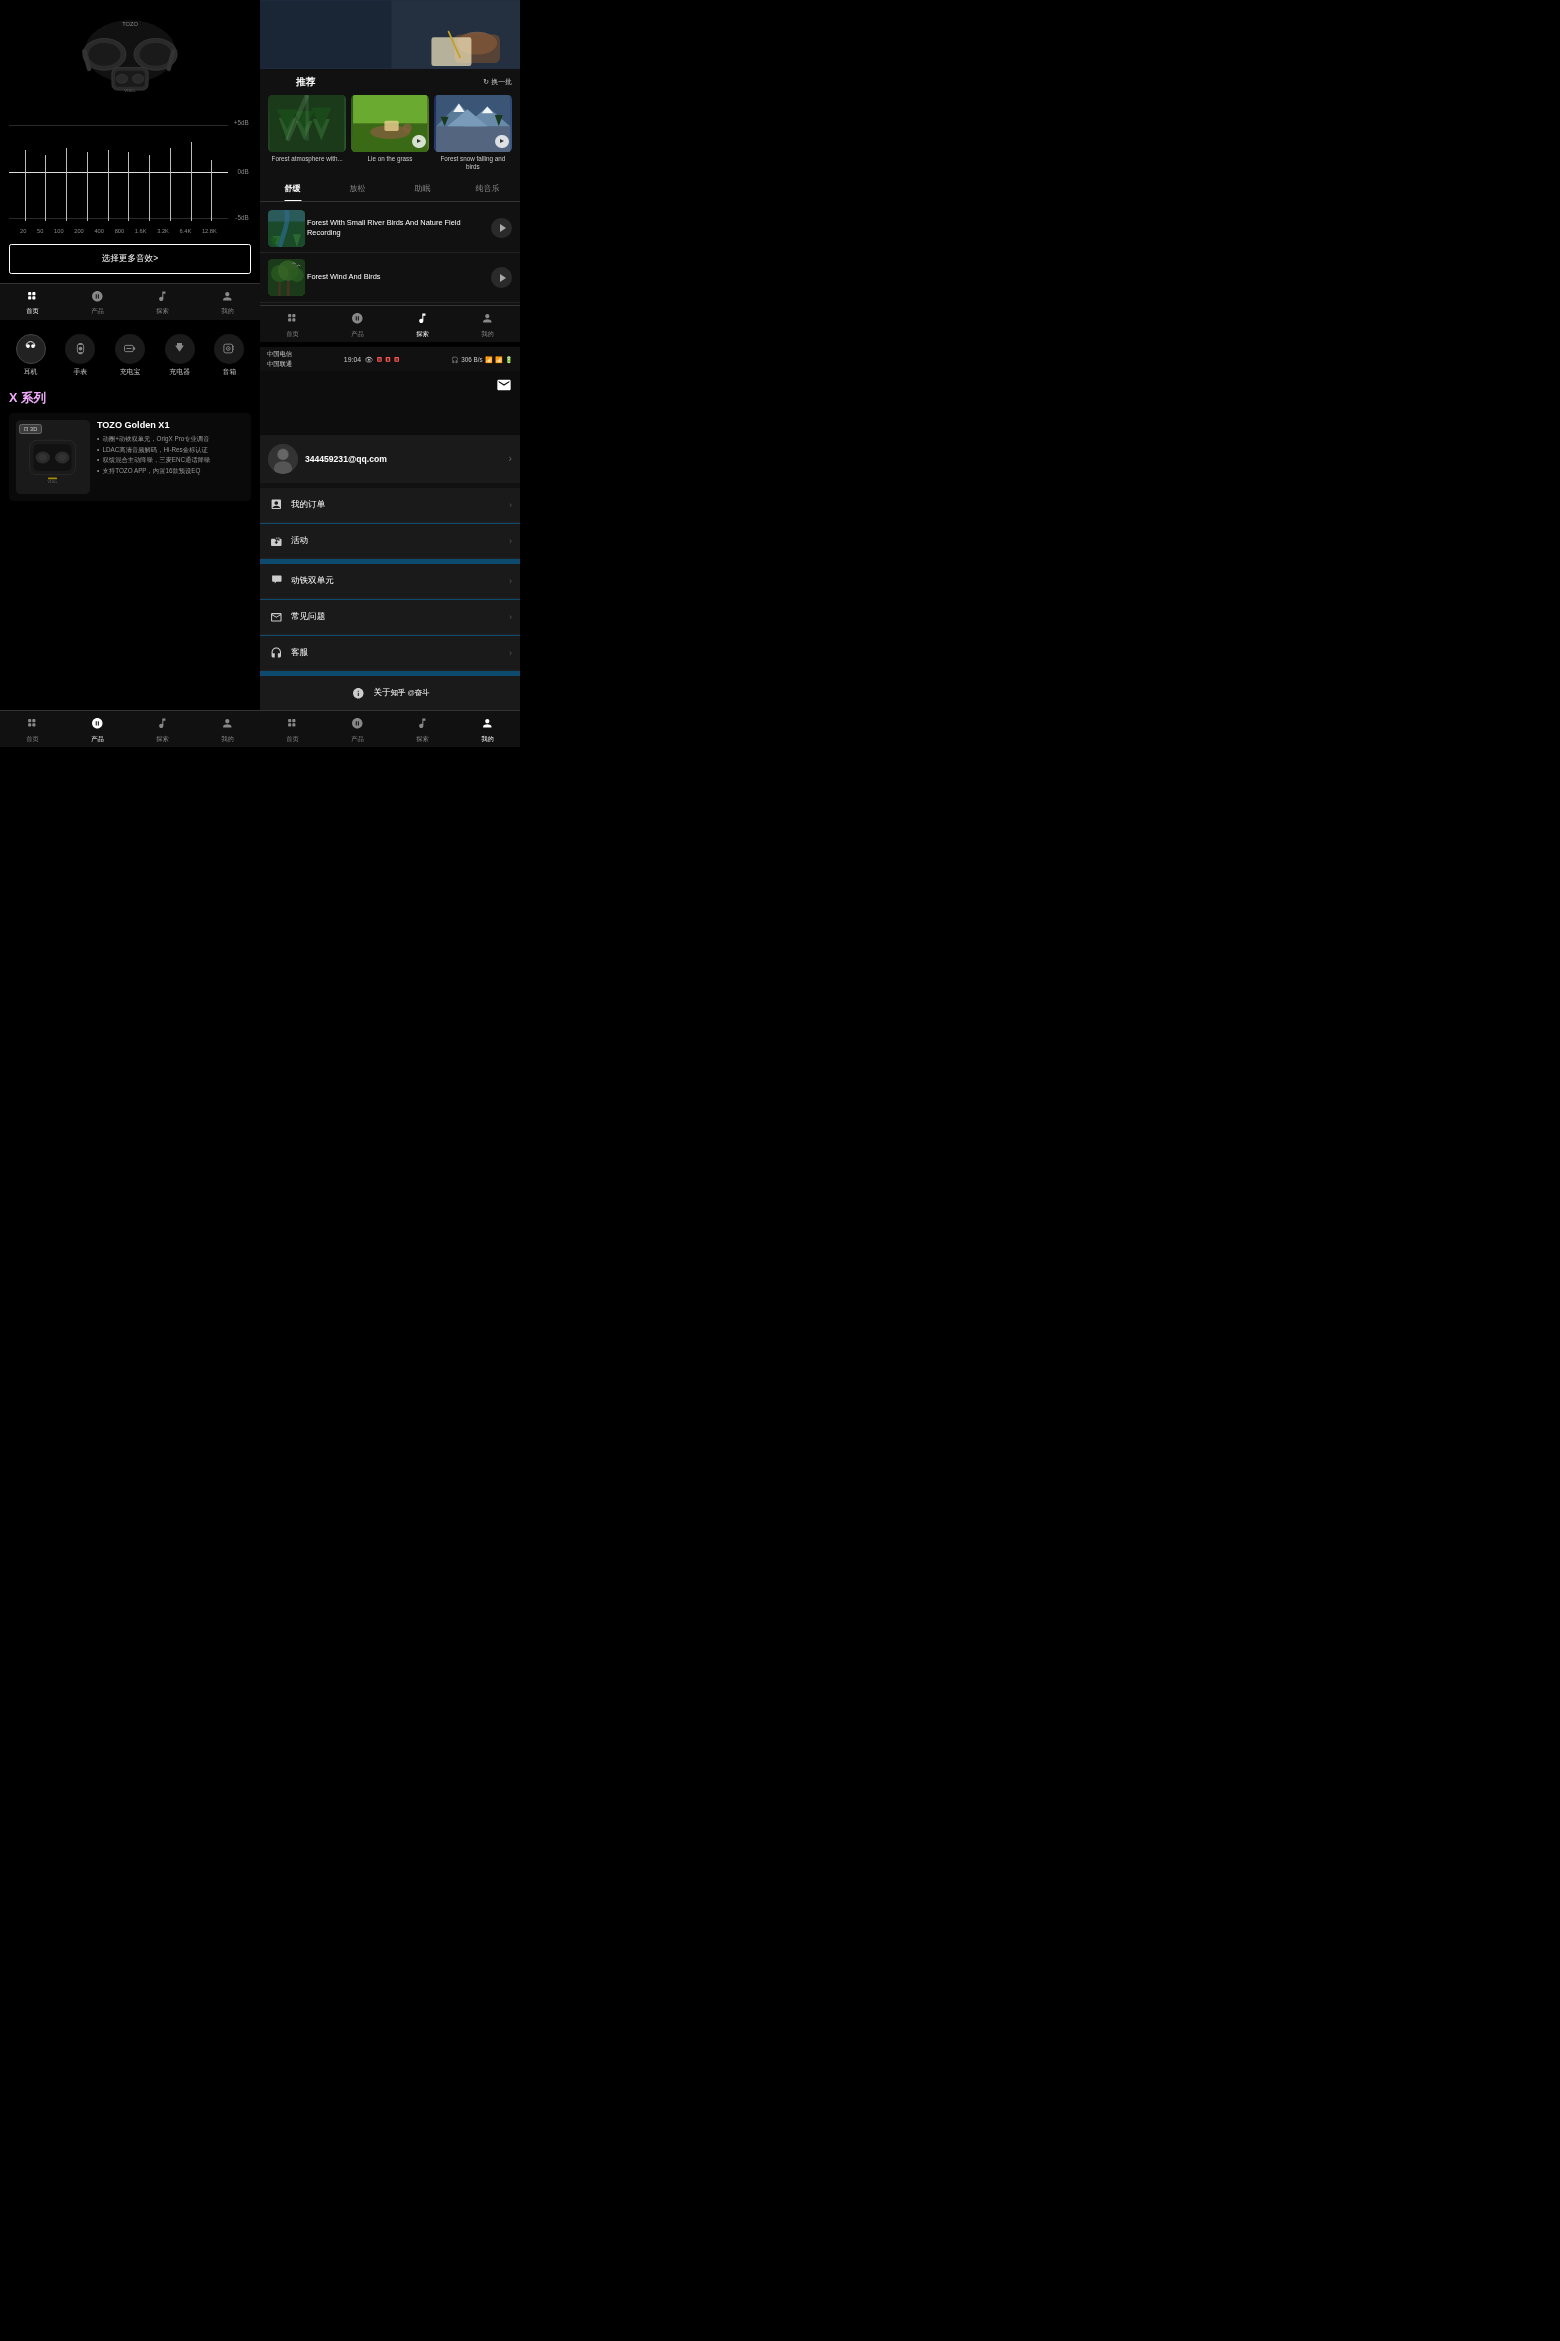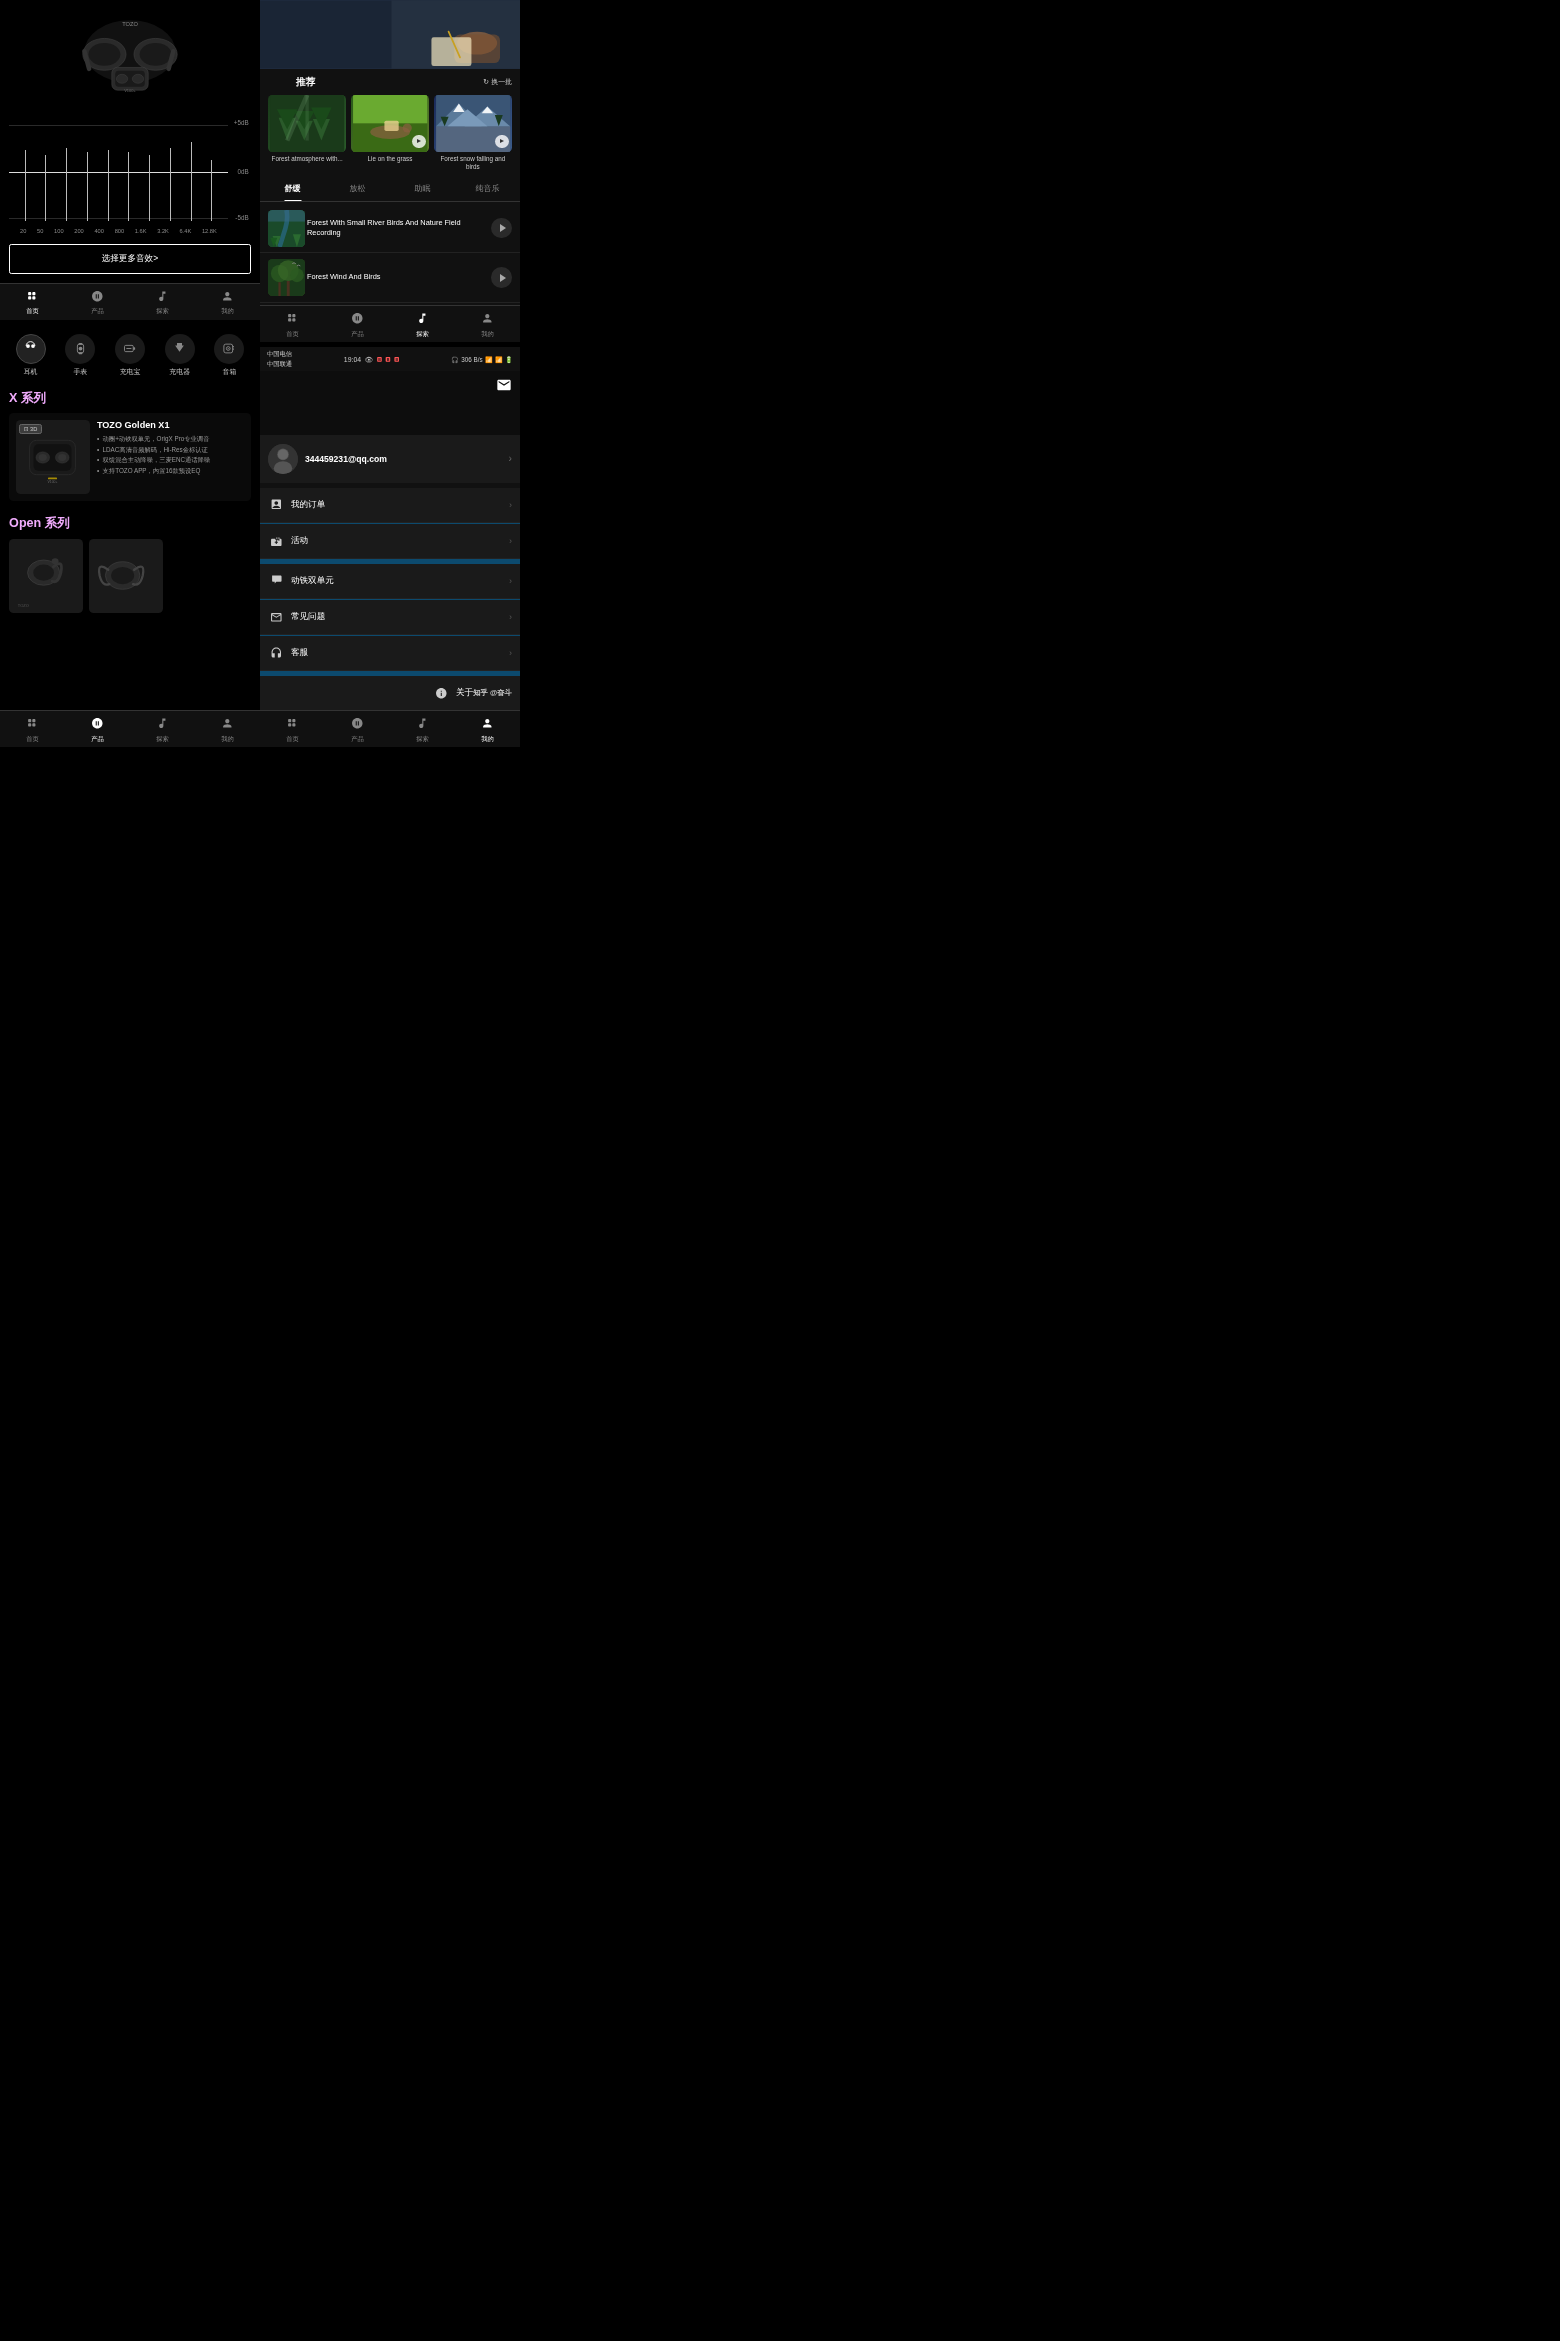--- a/index.html
+++ b/index.html
@@ -616,21 +616,21 @@
     }
 
     .menu-chevron {
       color: #555;
       font-size: 9.1px;
     }
 
     .about-row {
       display: flex;
       align-items: center;
-      justify-content: flex-end;
+      justify-content: center;
       padding: 9.1px 8px;
       background: #1a1a1a;
     }
 
     .about-left {
       display: flex;
       align-items: center;
       gap: 6.9px;
     }
 
@@ -895,48 +895,20 @@
             <ul class="product-features">
               <li>动圈+动铁双单元，OrigX Pro专业调音</li>
               <li>LDAC高清音频解码，Hi-Res金标认证</li>
               <li>双馈混合主动降噪，三麦ENC通话降噪</li>
               <li>支持TOZO APP，内置16款预设EQ</li>
             </ul>
           </div>
         </div>
       </div>
 
-      <div class="open-series-section">
-        <div class="series-title">Open 系列</div>
-        <div class="open-series-grid">
-          <div class="open-product-thumb">
-            <svg width="69" height="69" viewBox="0 0 120 120" style="font-size:14px">
-              <text x="10" y="115" fill="#555" font-size="7" font-family="sans-serif">TOZO</text>
-
-              <ellipse cx="55" cy="55" rx="28" ry="22" fill="#2a2a2a" stroke="#444" stroke-width="1"></ellipse>
-              <ellipse cx="55" cy="55" rx="18" ry="14" fill="#1a1a1a"></ellipse>
-
-              <path d="M72 45 Q90 30 85 55 Q80 75 70 70" stroke="#333" stroke-width="5" fill="none" stroke-linecap="round"></path>
-
-              <ellipse cx="75" cy="35" rx="6" ry="5" fill="#333"></ellipse>
-            </svg>
-          </div>
-          <div class="open-product-thumb">
-            <svg width="69" height="69" viewBox="0 0 120 120">
-
-              <ellipse cx="55" cy="60" rx="30" ry="24" fill="#2a2a2a" stroke="#444" stroke-width="1"></ellipse>
-              <ellipse cx="55" cy="60" rx="20" ry="15" fill="#1a1a1a"></ellipse>
-
-              <path d="M75 50 Q95 35 90 60 Q85 80 73 75" stroke="#444" stroke-width="4" fill="none" stroke-linecap="round"></path>
-
-              <path d="M30 50 Q10 35 15 60 Q20 80 32 75" stroke="#444" stroke-width="4" fill="none" stroke-linecap="round"></path>
-            </svg>
-          </div>
-        </div>
-      </div>
     </div>
 
     <div class="bottom-nav">
       <div class="nav-item">
         <div class="nav-icon">
           <svg width="12.6" height="12.6" viewBox="0 0 24 24" fill="#888">
             <path d="M4 6c0-1.1.9-2 2-2h2c1.1 0 2 .9 2 2v2c0 1.1-.9 2-2 2H6c-1.1 0-2-.9-2-2V6zm8 0c0-1.1.9-2 2-2h2c1.1 0 2 .9 2 2v2c0 1.1-.9 2-2 2h-2c-1.1 0-2-.9-2-2V6zM4 14c0-1.1.9-2 2-2h2c1.1 0 2 .9 2 2v2c0 1.1-.9 2-2 2H6c-1.1 0-2-.9-2-2v-2zm8 0c0-1.1.9-2 2-2h2c1.1 0 2 .9 2 2v2c0 1.1-.9 2-2 2h-2c-1.1 0-2-.9-2-2v-2z"></path>
           </svg>
         </div>
         <span class="nav-label">首页</span>

